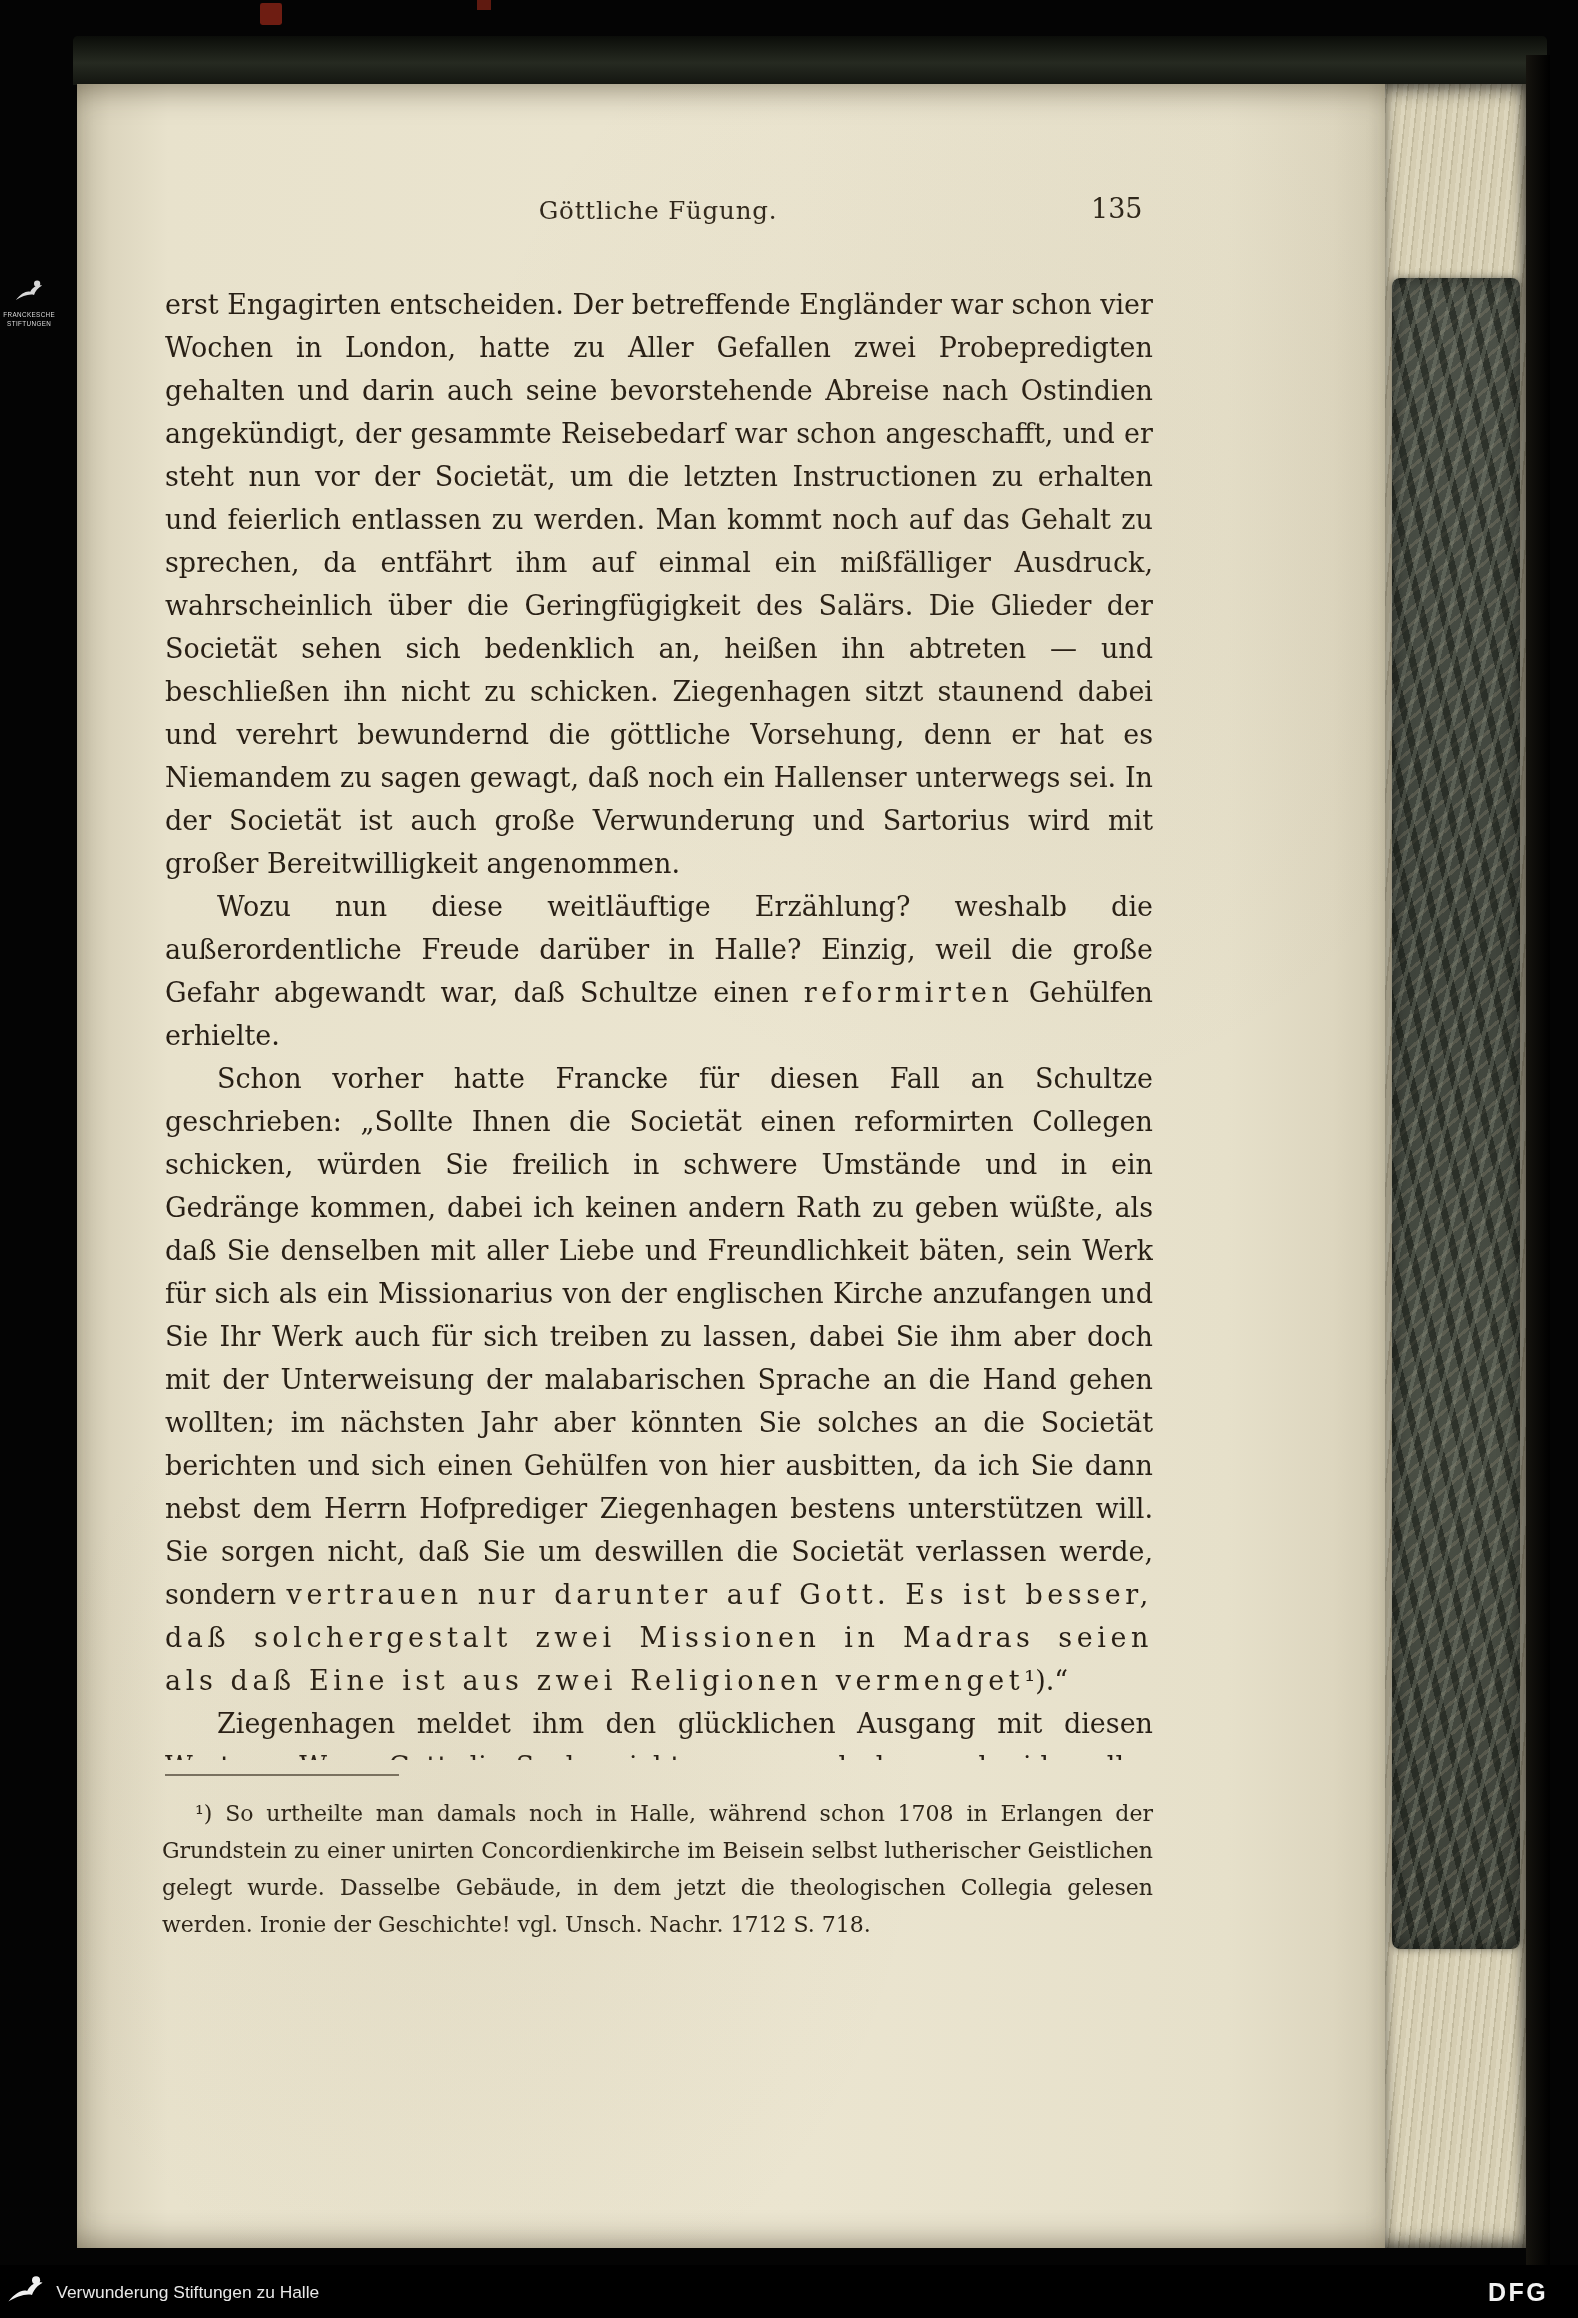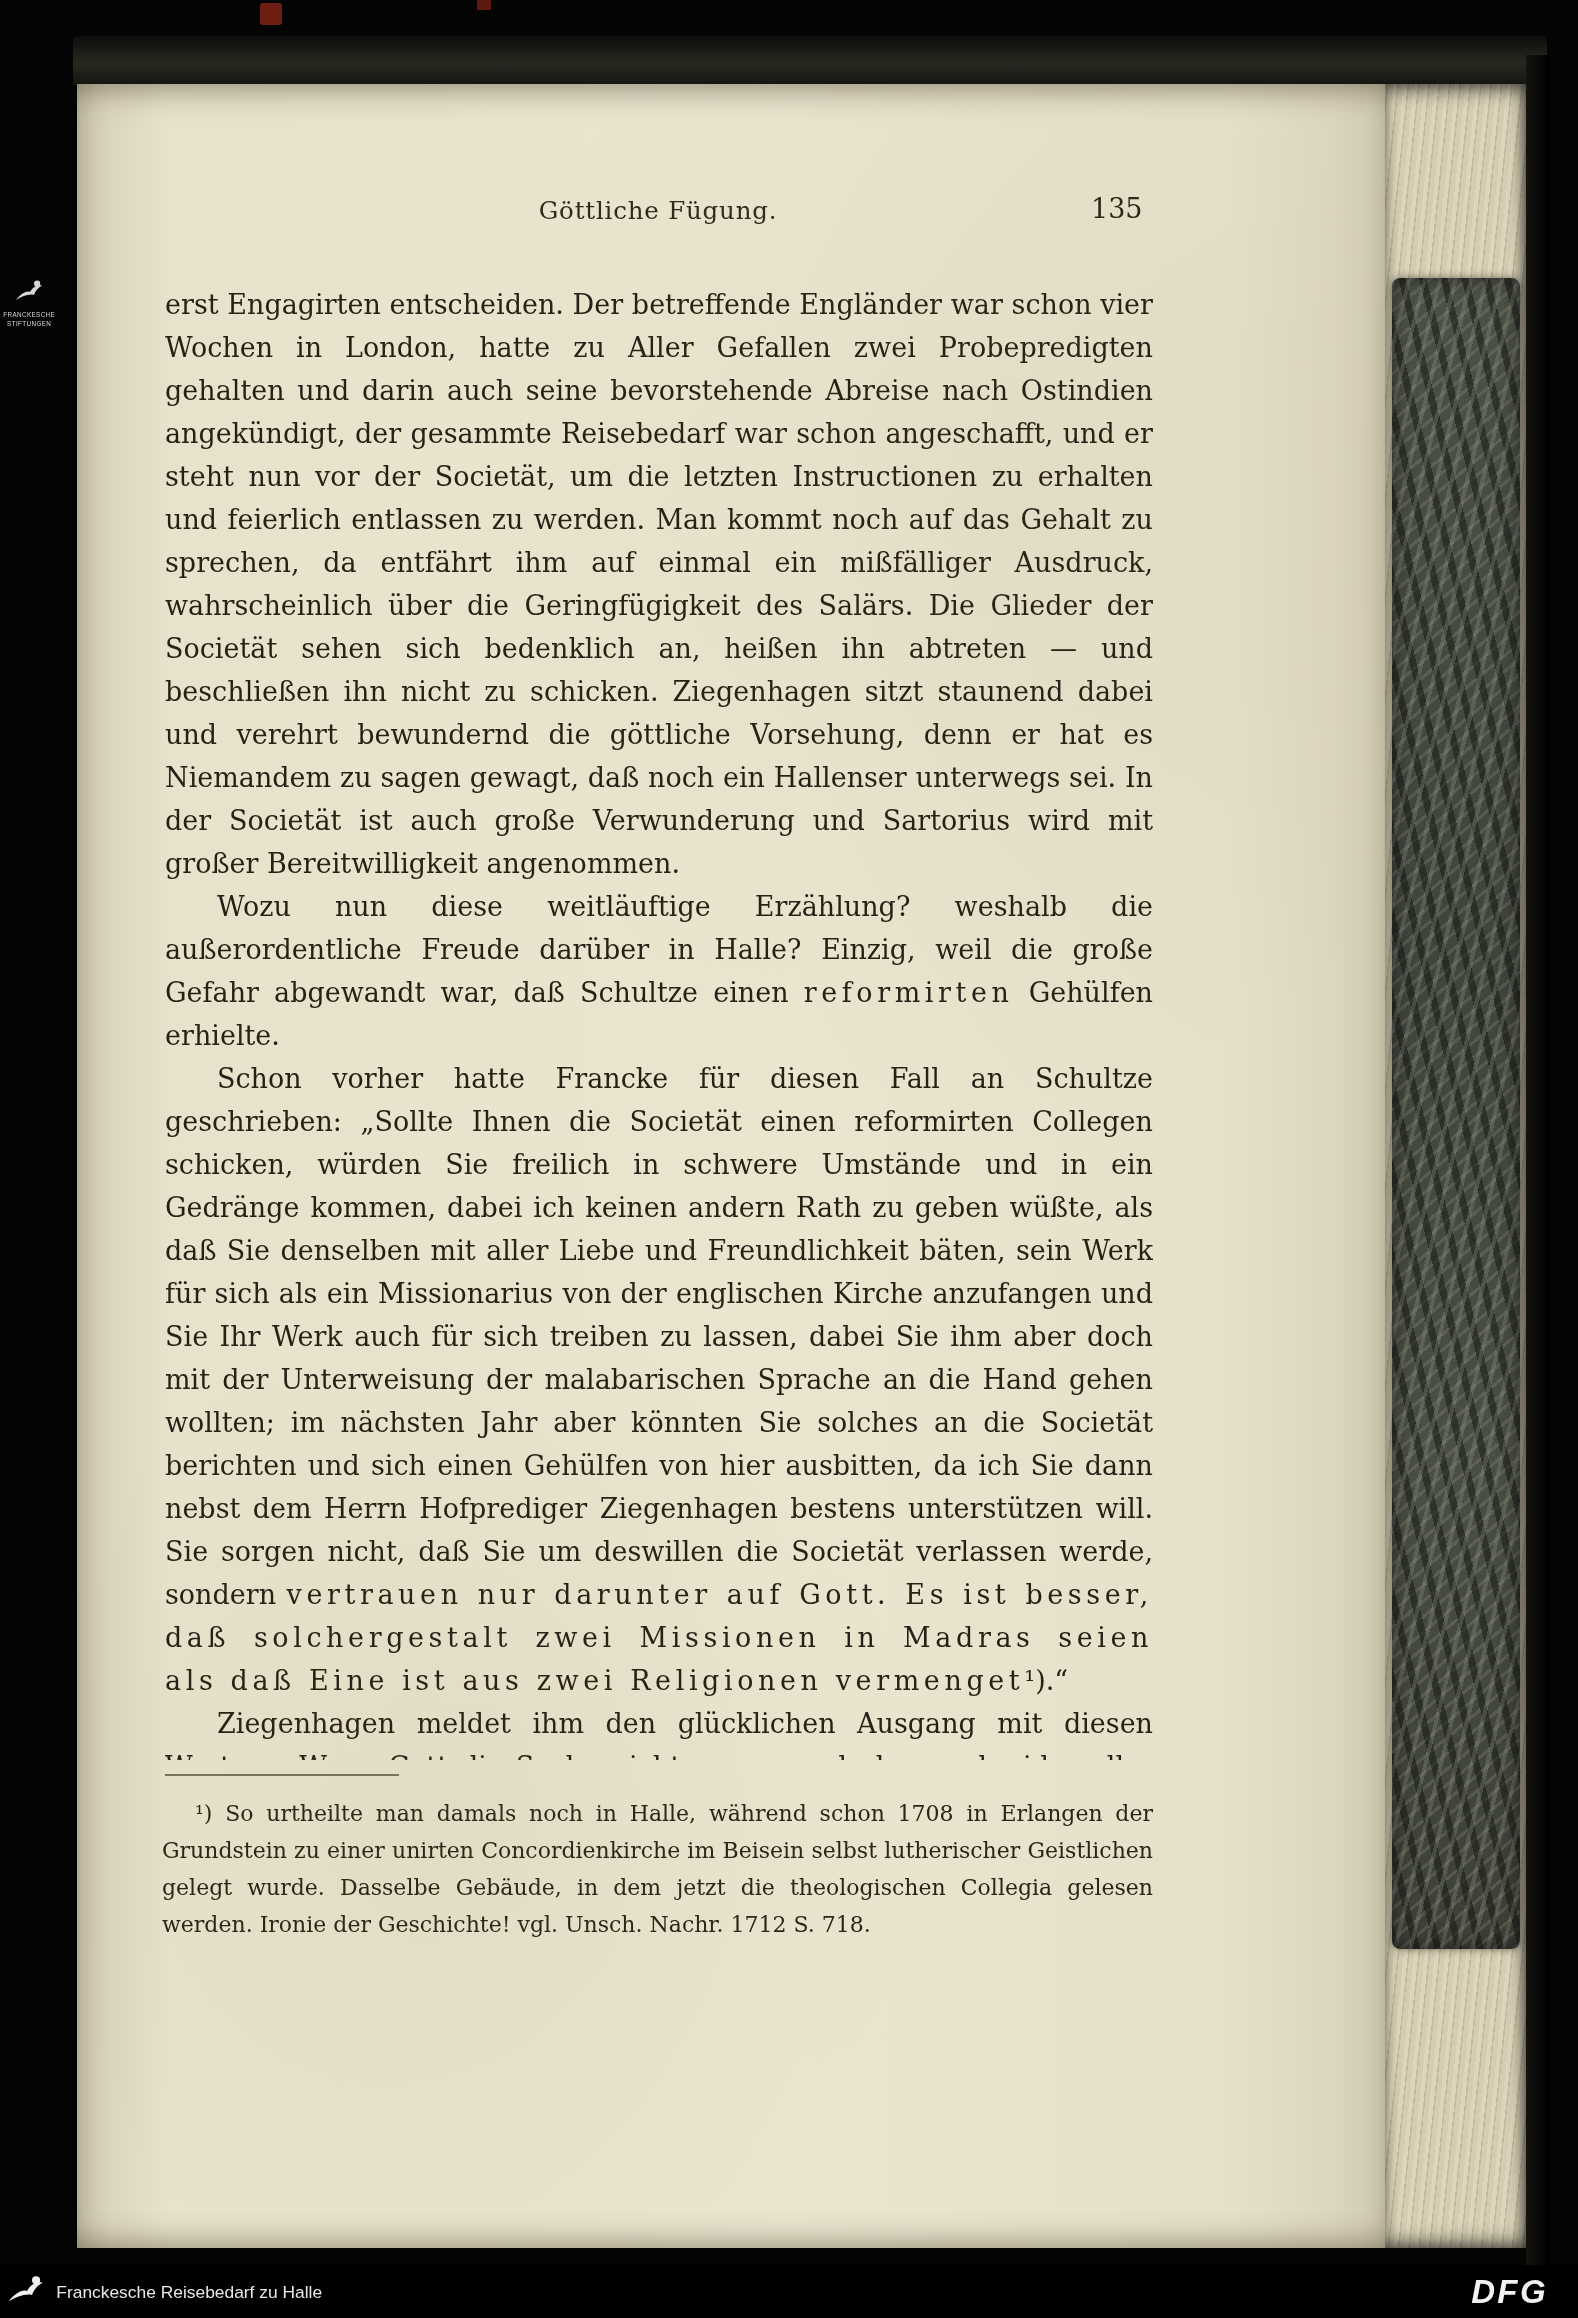--- a/index.html
+++ b/index.html
@@ -57,21 +57,21 @@
   .wm-text{font-family:"Liberation Sans",sans-serif;font-size:6.3px;letter-spacing:0.4px;line-height:8.7px;color:#ddd;}
   .wm-text span{display:block;}
 
   
   .footer-bar{position:absolute;left:0;top:2265px;width:1578px;height:54px;background:#000;
     display:flex;align-items:center;justify-content:space-between;padding:0 30px 0 6.3px;box-sizing:border-box;
     font-family:"Liberation Sans",sans-serif;}
   .footer-left{display:flex;align-items:center;gap:11px;}
   .footer-logo{width:39px;height:39px;fill:#f0f0f0;}
   .footer-text{color:#e8e8e8;font-size:17.4px;}
-  .dfg{color:#f2f2f2;font-size:33px;font-weight:bold;font-style:italic;letter-spacing:2.4px;}
+  .dfg{color:#f2f2f2;font-size:25px;font-weight:bold;letter-spacing:2.4px;}
 </style>
 </head>
 <body>
 
 <div class="stage">
 
   <div class="mark-a"></div>
   <div class="mark-b"></div>
   <div class="cover-top"></div>
   <div class="fore-edge"></div>
@@ -103,19 +103,19 @@
       <span>STIFTUNGEN</span>
     </div>
   </div>
 
   <div class="footer-bar">
     <div class="footer-left">
       <svg class="footer-logo" viewBox="0 0 48 48" aria-hidden="true">
         <circle cx="37" cy="9" r="5"></circle>
         <path d="M3 35 C12 24 20 20 26 22 C30 14 38 10 45 12 C38 16 34 21 32 27 C24 25 13 29 3 35 Z"></path>
       </svg>
-      <span class="footer-text">Franckesche Reisebedarf zu Halle</span>
+      <span class="footer-text">Verwunderung Stiftungen zu Halle</span>
     </div>
     <span class="dfg">DFG</span>
   </div>
 
 </div>
 
 
 </body></html>

